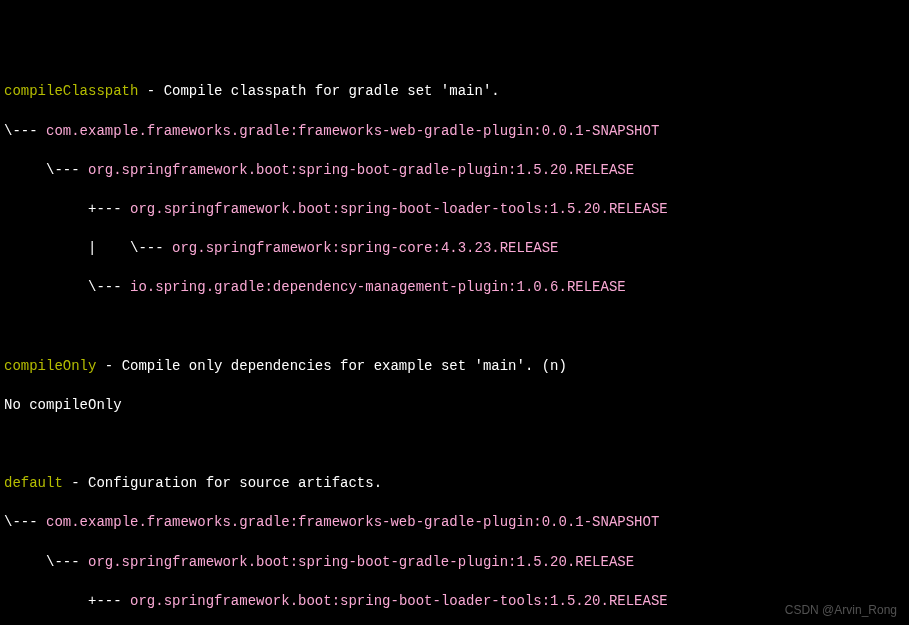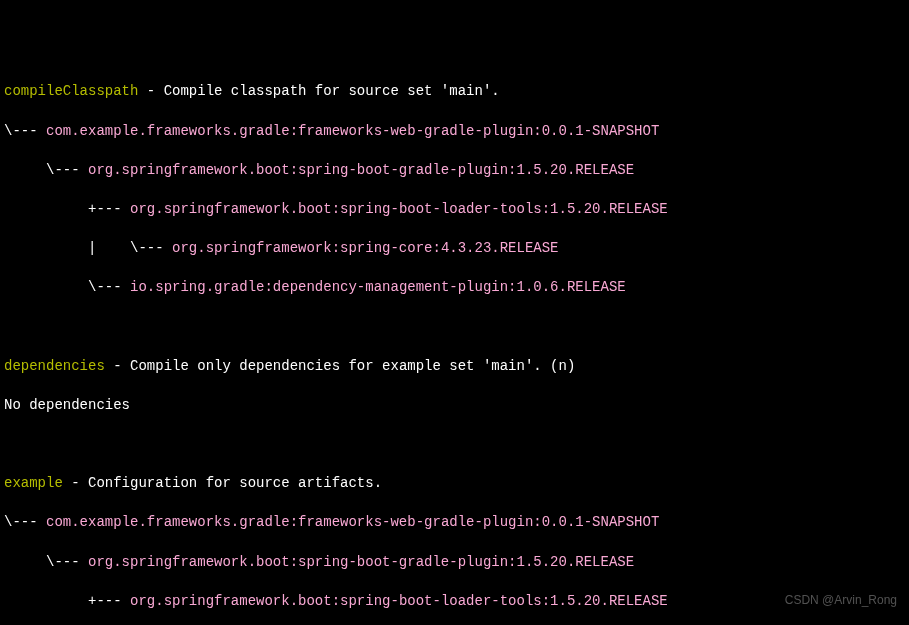--- a/index.html
+++ b/index.html
@@ -31,44 +31,44 @@
       color: #ffffff;
     }
     .tree-char {
       color: #ffffff;
     }
     .dep {
       color: #f9a8d4;
     }
     .watermark {
       position: absolute;
-      bottom: 16px;
+      bottom: 6px;
       right: 12px;
       color: #888888;
       font-size: 12px;
       font-family: sans-serif;
       opacity: 0.6;
     }
   </style>
 </head>
 <body>
 
 
 
-<span class="line"><span class="config-name">compileClasspath</span><span class="text"> - Compile classpath for source set 'main'.</span></span>
+<span class="line"><span class="config-name">compileClasspath</span><span class="text"> - Compile classpath for gradle set 'main'.</span></span>
 <span class="line"><span class="tree-char">\--- </span><span class="dep">com.example.frameworks.gradle:frameworks-web-gradle-plugin:0.0.1-SNAPSHOT</span></span>
 <span class="line"><span class="tree-char">     \--- </span><span class="dep">org.springframework.boot:spring-boot-gradle-plugin:1.5.20.RELEASE</span></span>
 <span class="line"><span class="tree-char">          +--- </span><span class="dep">org.springframework.boot:spring-boot-loader-tools:1.5.20.RELEASE</span></span>
 <span class="line"><span class="tree-char">          |    \--- </span><span class="dep">org.springframework:spring-core:4.3.23.RELEASE</span></span>
 <span class="line"><span class="tree-char">          \--- </span><span class="dep">io.spring.gradle:dependency-management-plugin:1.0.6.RELEASE</span></span>
 <span class="line"> </span>
-<span class="line"><span class="config-name">dependencies</span><span class="text"> - Compile only dependencies for example set 'main'. (n)</span></span>
-<span class="line"><span class="text">No dependencies</span></span>
+<span class="line"><span class="config-name">compileOnly</span><span class="text"> - Compile only dependencies for example set 'main'. (n)</span></span>
+<span class="line"><span class="text">No compileOnly</span></span>
 <span class="line"> </span>
-<span class="line"><span class="config-name">example</span><span class="text"> - Configuration for source artifacts.</span></span>
+<span class="line"><span class="config-name">default</span><span class="text"> - Configuration for source artifacts.</span></span>
 <span class="line"><span class="tree-char">\--- </span><span class="dep">com.example.frameworks.gradle:frameworks-web-gradle-plugin:0.0.1-SNAPSHOT</span></span>
 <span class="line"><span class="tree-char">     \--- </span><span class="dep">org.springframework.boot:spring-boot-gradle-plugin:1.5.20.RELEASE</span></span>
 <span class="line"><span class="tree-char">          +--- </span><span class="dep">org.springframework.boot:spring-boot-loader-tools:1.5.20.RELEASE</span></span>
 
 
 
 
 
 
 

